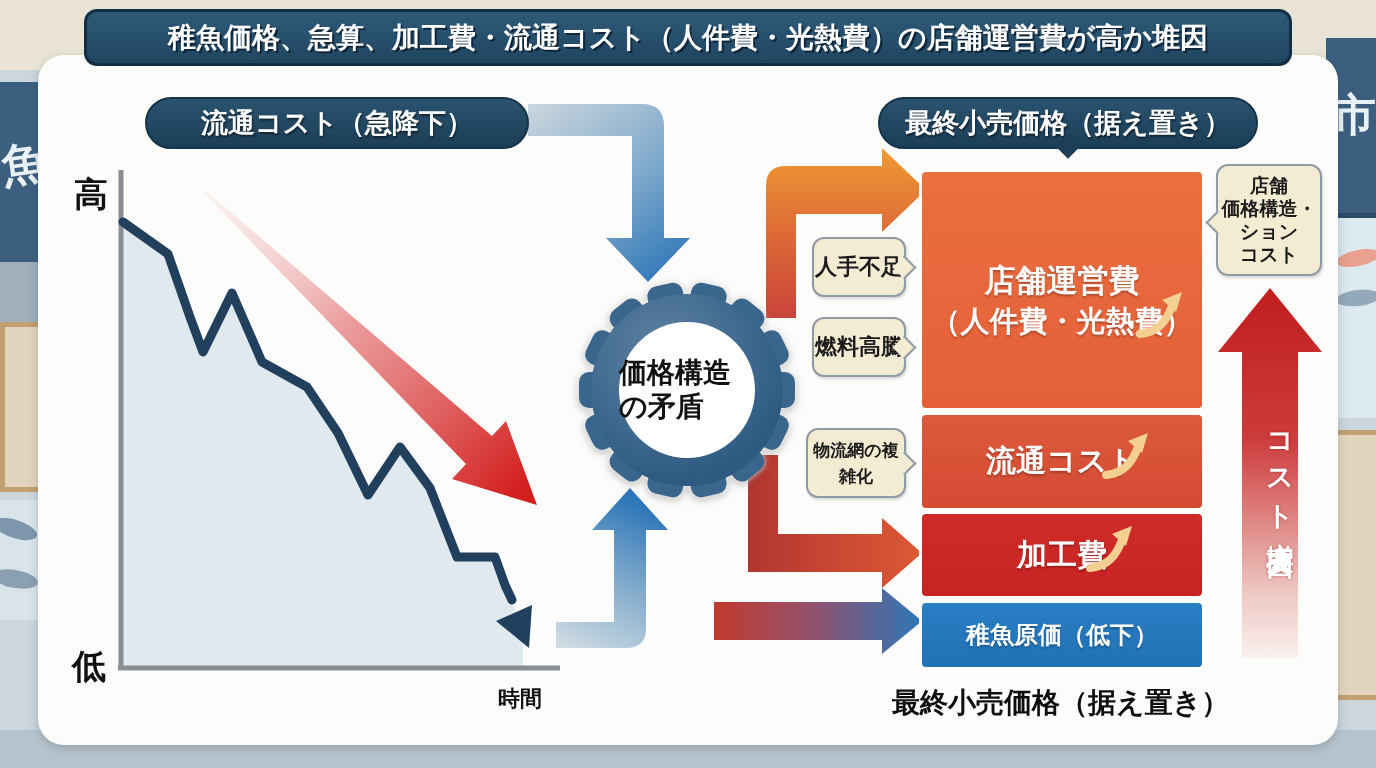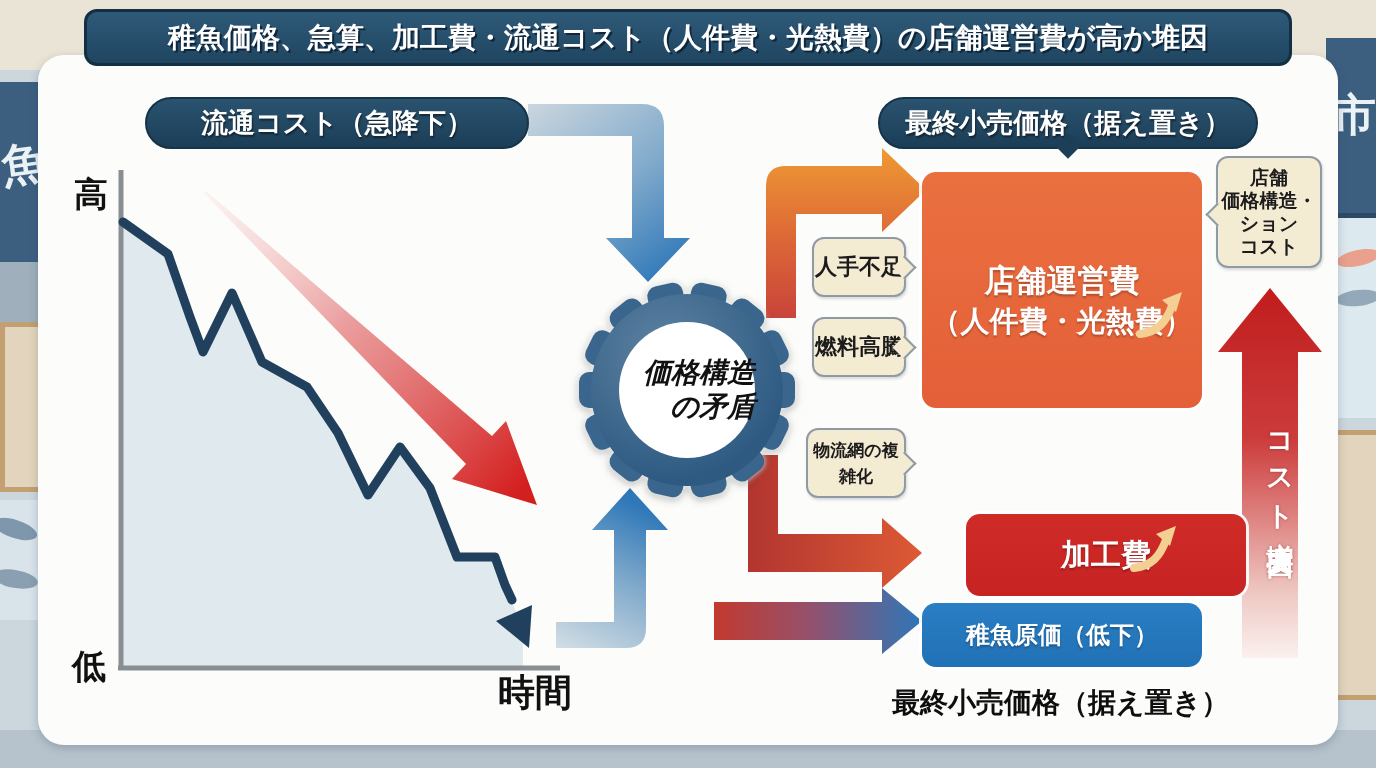--- a/index.html
+++ b/index.html
@@ -44,58 +44,58 @@
   .pill-right:after{content:"";position:absolute;left:50%;bottom:-8px;width:18px;height:18px;margin-left:-9px;
                     background:#1C3E57;transform:rotate(45deg);}
 
   
   .svg-layer{left:0;top:0;width:1376px;height:768px;pointer-events:none;}
 
   
   .lbl{font-weight:bold;color:#111;}
   .lbl-high{left:74px;top:172px;font-size:34px;}
   .lbl-low{left:72px;top:644px;font-size:34px;}
-  .lbl-time{left:498px;top:668px;font-size:37px;}
+  .lbl-time{left:498px;top:684px;font-size:22px;}
 
   
   .gear{left:575px;top:278px;width:224px;height:224px;filter:drop-shadow(0 0 3px rgba(255,255,255,.95)) drop-shadow(0 2px 3px rgba(0,0,0,.3));}
   .gear .tooth{position:absolute;left:4px;right:4px;top:94px;height:36px;border-radius:10px;background:#3A668E;}
   .gear .t1{transform:rotate(0deg);} .gear .t2{transform:rotate(25.7deg);} .gear .t3{transform:rotate(51.4deg);}
   .gear .t4{transform:rotate(77.1deg);} .gear .t5{transform:rotate(102.9deg);} .gear .t6{transform:rotate(128.6deg);}
   .gear .t7{transform:rotate(154.3deg);}
   .gear .body{position:absolute;inset:16px;border-radius:50%;background:radial-gradient(circle at 38% 30%,#5E83A2,#2E5A82 72%);}
   .gear .hole{position:absolute;inset:44px;border-radius:50%;background:#FFFFFF;display:flex;flex-direction:column;
-              align-items:flex-end;justify-content:center;font-style:italic;}
+              align-items:flex-start;justify-content:center;}
   .gear .gtxt{color:#111;font-size:28px;font-weight:bold;line-height:34px;white-space:nowrap;}
 
   
   .callout{background:#F4EBD3;border:2px solid #8E9BA6;border-radius:12px;box-sizing:border-box;
            display:flex;align-items:center;justify-content:center;text-align:center;
            box-shadow:1px 2px 3px rgba(0,0,0,.15);}
   .callout .txt{color:#1b1b1b;font-weight:bold;}
   .callout:after{content:"";position:absolute;right:-9px;top:50%;margin-top:-8px;width:15px;height:15px;
                  background:#F4EBD3;border-top:2px solid #8E9BA6;border-right:2px solid #8E9BA6;
                  transform:rotate(45deg);}
   .co1{left:812px;top:237px;width:94px;height:60px;} .co1 .txt{font-size:22px;}
   .co2{left:812px;top:317px;width:94px;height:60px;} .co2 .txt{font-size:22px;}
   .co3{left:806px;top:428px;width:100px;height:70px;} .co3 .txt{font-size:17px;line-height:26px;}
 
-  .shop-callout{left:1216px;top:156px;width:106px;height:112px;background:#F4EBD3;border:2px solid #8E9BA6;
+  .shop-callout{left:1216px;top:164px;width:106px;height:112px;background:#F4EBD3;border:2px solid #8E9BA6;
                 border-radius:12px;box-sizing:border-box;display:flex;flex-direction:column;align-items:center;
                 justify-content:center;box-shadow:1px 2px 3px rgba(0,0,0,.15);}
   .shop-callout .line{color:#1b1b1b;font-weight:bold;font-size:19px;line-height:23px;white-space:nowrap;}
   .shop-callout:after{content:"";position:absolute;left:-9px;top:48px;width:15px;height:15px;background:#F4EBD3;
                  border-left:2px solid #8E9BA6;border-bottom:2px solid #8E9BA6;transform:rotate(45deg);}
 
   
-  .costbox{left:922px;width:280px;border-radius:14px;box-sizing:border-box;color:#fff;
+  .costbox{left:922px;width:280px;border-radius:4px;box-sizing:border-box;color:#fff;
            display:flex;align-items:center;justify-content:center;box-shadow:0 0 0 3px rgba(255,255,255,.9);}
   .cb1{top:172px;height:236px;background:linear-gradient(#EA7040,#E45F38);flex-direction:column;justify-content:flex-start;padding-top:88px;}
   .cb2{top:415px;height:93px;background:linear-gradient(#DC5A3C,#D54A33);}
-  .cb3{top:514px;height:82px;background:linear-gradient(#CF2B27,#C62323);margin-left:44px;}
+  .cb3{top:514px;height:82px;background:linear-gradient(#CF2B27,#C62323);}
   .cb4{top:603px;height:64px;background:linear-gradient(#2A7EC3,#2171B6);}
   .costbox .main{font-size:31px;font-weight:bold;text-shadow:0 2px 2px rgba(0,0,0,.25);white-space:nowrap;}
   .costbox .sub{font-size:29px;font-weight:bold;text-shadow:0 2px 2px rgba(0,0,0,.25);white-space:nowrap;}
   .cb2 .main,.cb3 .main{font-size:30px;}
   .cb4 .main{font-size:24px;}
   .trend{position:absolute;width:48px;height:48px;}
   .trend-1{right:18px;top:120px;} .trend-2{right:52px;top:18px;} .trend-3{right:68px;top:12px;}
 
   
   .cost-arrow-label{left:1244px;top:356px;width:54px;height:240px;display:flex;justify-content:center;
@@ -240,20 +240,27 @@
   </div>
 
   <div class="abs costbox cb1">
     <div class="main">店舗運営費</div>
     <div class="sub">（人件費・光熱費）</div>
     <svg class="trend trend-1" viewBox="0 0 48 48">
       <path d="M4,42 C22,40 30,30 36,14" fill="none" stroke="#F3CF92" stroke-width="8" stroke-linecap="round"></path>
       <polygon points="26,8 46,0 40,20" fill="#F3CF92"></polygon>
     </svg>
   </div>
+  <div class="abs costbox cb2">
+    <div class="main">流通コスト</div>
+    <svg class="trend trend-2" viewBox="0 0 48 48">
+      <path d="M4,42 C22,40 30,30 36,14" fill="none" stroke="#F3CF92" stroke-width="8" stroke-linecap="round"></path>
+      <polygon points="26,8 46,0 40,20" fill="#F3CF92"></polygon>
+    </svg>
+  </div>
   <div class="abs costbox cb3">
     <div class="main">加工費</div>
     <svg class="trend trend-3" viewBox="0 0 48 48">
       <path d="M4,42 C22,40 30,30 36,14" fill="none" stroke="#F3CF92" stroke-width="8" stroke-linecap="round"></path>
       <polygon points="26,8 46,0 40,20" fill="#F3CF92"></polygon>
     </svg>
   </div>
   <div class="abs costbox cb4">
     <div class="main">稚魚原価（低下）</div>
   </div>

